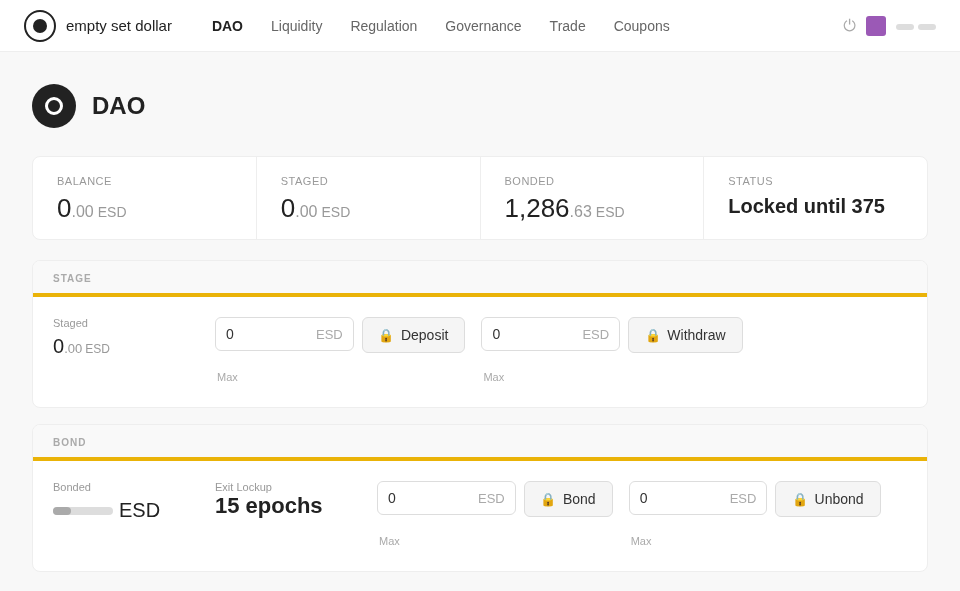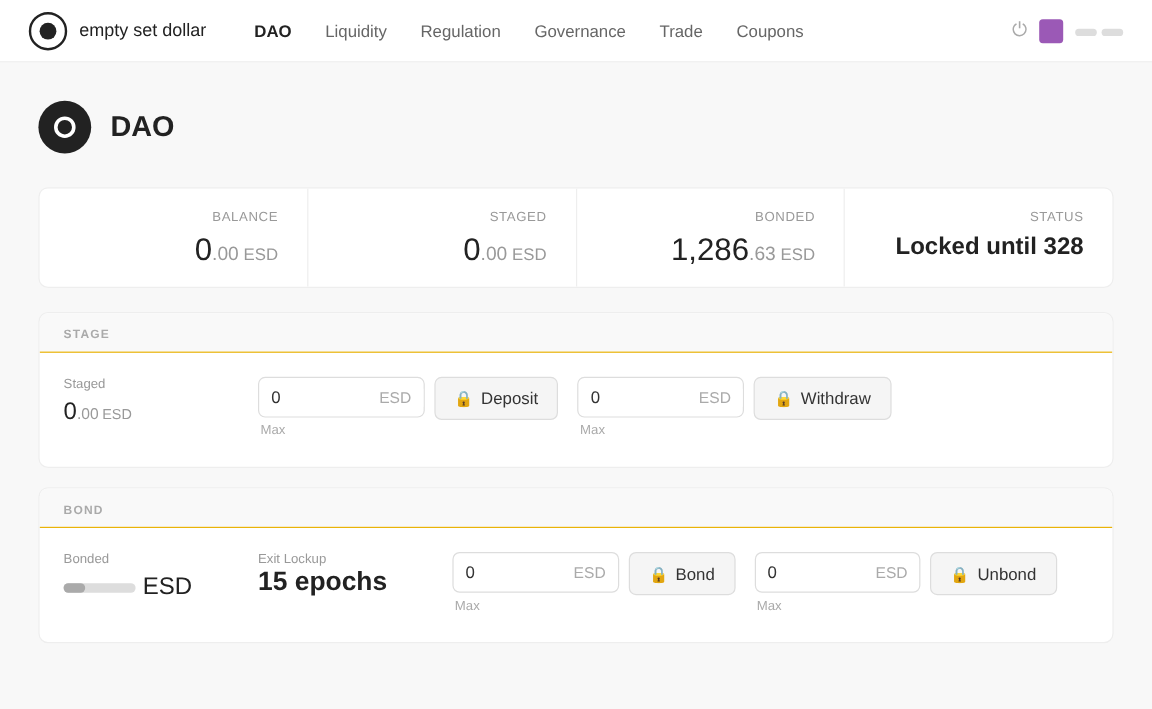--- a/index.html
+++ b/index.html
@@ -126,21 +126,20 @@
       background: #fff;
       border: 1px solid #eee;
       border-radius: 8px;
       margin-bottom: 20px;
       overflow: hidden;
     }
     .stat-item {
       flex: 1;
       padding: 18px 24px;
       border-right: 1px solid #eee;
-      text-align: right;
     }
     .stat-item:last-child { border-right: none; }
     .stat-label {
       font-size: 11px;
       color: #999;
       text-transform: uppercase;
       letter-spacing: 0.5px;
       margin-bottom: 8px;
     }
     .stat-value {
@@ -162,21 +161,21 @@
     
     .section-card {
       background: #fff;
       border: 1px solid #eee;
       border-radius: 8px;
       margin-bottom: 16px;
       overflow: hidden;
     }
     .section-header {
       background: #f9f9f9;
-      border-bottom: 1px solid #eab308;
+      border-bottom: 4px solid #eab308;
       padding: 8px 20px;
     }
     .section-header-label {
       font-size: 10px;
       font-weight: 700;
       letter-spacing: 1px;
       color: #aaa;
       text-transform: uppercase;
     }
     .section-body {
@@ -259,21 +258,21 @@
     }
     .input-unit {
       padding: 0 10px;
       font-size: 13px;
       color: #aaa;
       background: #fff;
     }
     .input-max {
       font-size: 11px;
       color: #aaa;
-      margin-top: 5px;
+      margin-top: 20px;
       padding-left: 2px;
     }
 
     
     .action-btn {
       display: flex;
       align-items: center;
       gap: 6px;
       background: #f5f5f5;
       border: 1px solid #ddd;
@@ -356,21 +355,21 @@
       </div>
     </div>
     <div class="stat-item">
       <div class="stat-label">Bonded</div>
       <div class="stat-value">
         <span class="main-num">1,286</span><span class="decimal">.63</span><span class="unit">ESD</span>
       </div>
     </div>
     <div class="stat-item">
       <div class="stat-label">Status</div>
-      <div class="stat-locked">Locked until 328</div>
+      <div class="stat-locked">Locked until 375</div>
     </div>
   </div>
 
   <div class="section-card">
     <div class="section-header">
       <span class="section-header-label">STAGE</span>
     </div>
     <div class="section-body">
       <div class="left-stat">
         <div class="left-stat-label">Staged</div>

